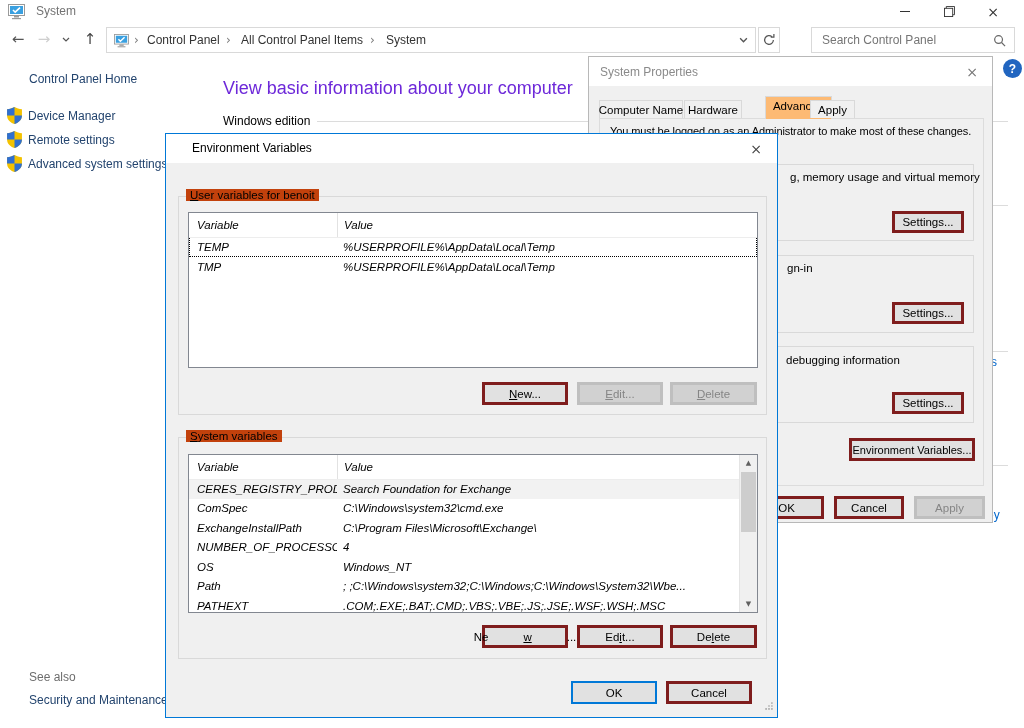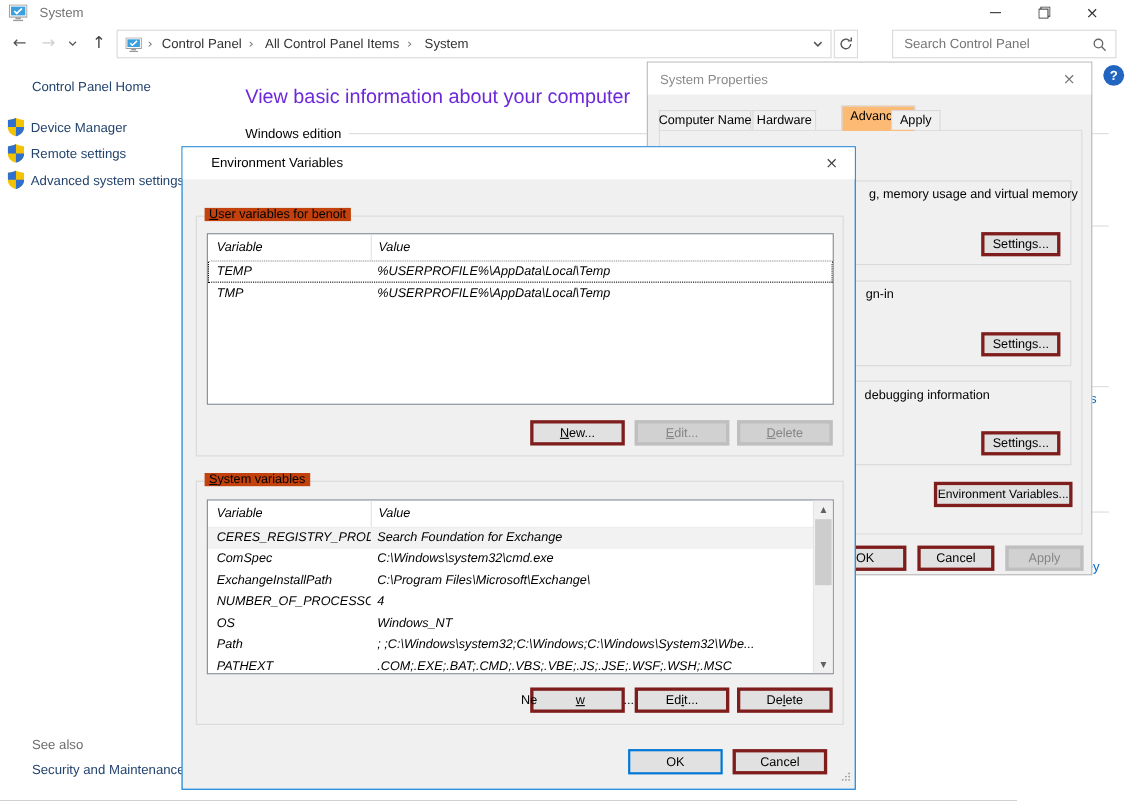--- a/index.html
+++ b/index.html
@@ -180,20 +180,21 @@
 
   <span class="abs" style="left:1003px;top:59px;width:19px;height:19px;border-radius:50%;background:#2165c0;display:flex;align-items:center;justify-content:center;color:#fff;font-weight:bold;font-size:12px;">?</span>
 
   <div class="abs dlg" style="left:588px;top:56px;width:405px;height:467px;border:1px solid #b8b8b8;z-index:10;">
     <div class="dlg-titlebar">
       <span class="abs nowrap" style="left:11px;top:8px;color:#8a8a8a;">System Properties</span>
       <span class="abs xbtn glyph" style="left:368px;top:3px;width:30px;height:23px;color:#777;">×</span>
     </div>
 
     <div class="tabpage" style="left:10px;top:61px;width:385px;height:368px;">
+      <span class="abs nowrap" style="left:10px;top:6px;font-size:11px;letter-spacing:-0.1px;">You must be logged on as an Administrator to make most of these changes.</span>
 
       <div class="groupbox" style="left:8px;top:45px;width:366px;height:77px;"></div>
       <span class="abs nowrap" style="left:190px;top:52px;font-size:11.5px;">g, memory usage and virtual memory</span>
       <span class="btn" style="left:292px;top:92px;width:72px;height:22px;">Settings...</span>
 
       <div class="groupbox" style="left:8px;top:136px;width:366px;height:78px;"></div>
       <span class="abs nowrap" style="left:187px;top:143px;font-size:11.5px;">gn-in</span>
       <span class="btn" style="left:292px;top:183px;width:72px;height:22px;">Settings...</span>
 
       <div class="groupbox" style="left:8px;top:227px;width:366px;height:77px;"></div>

